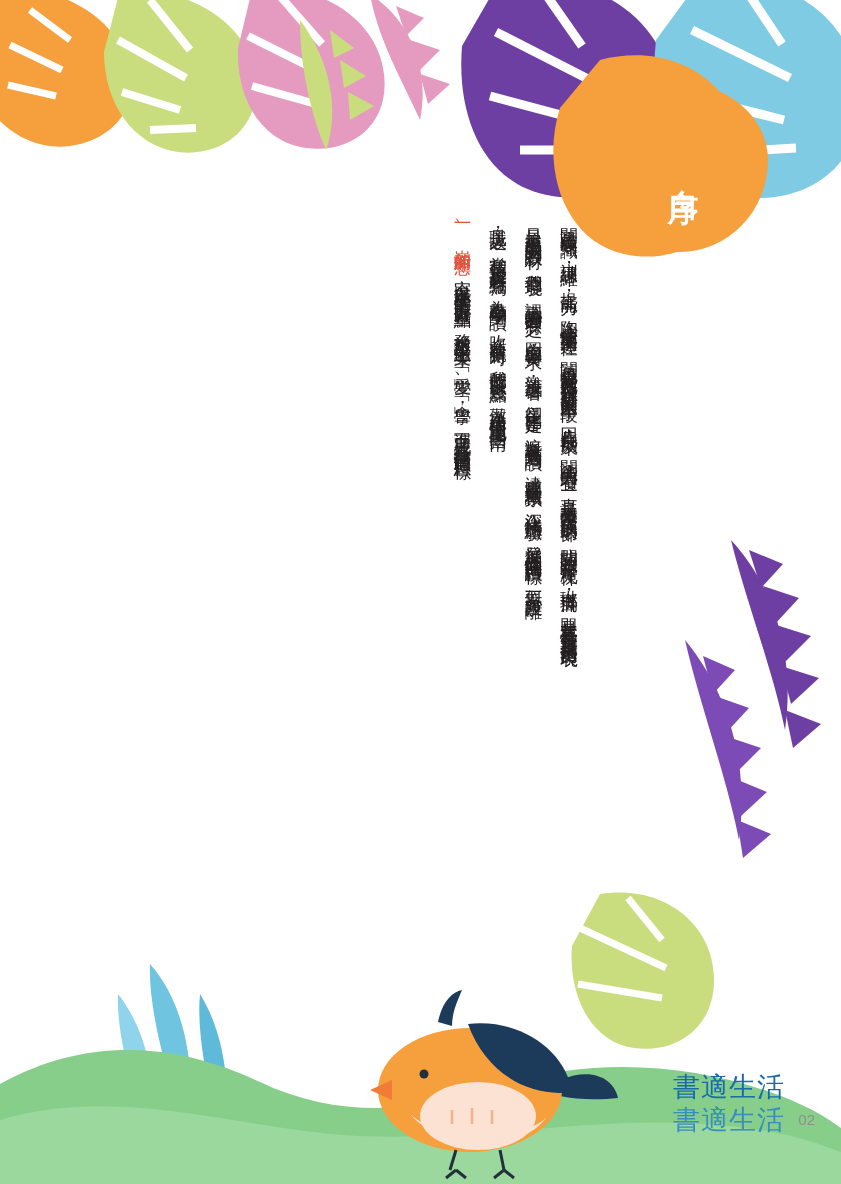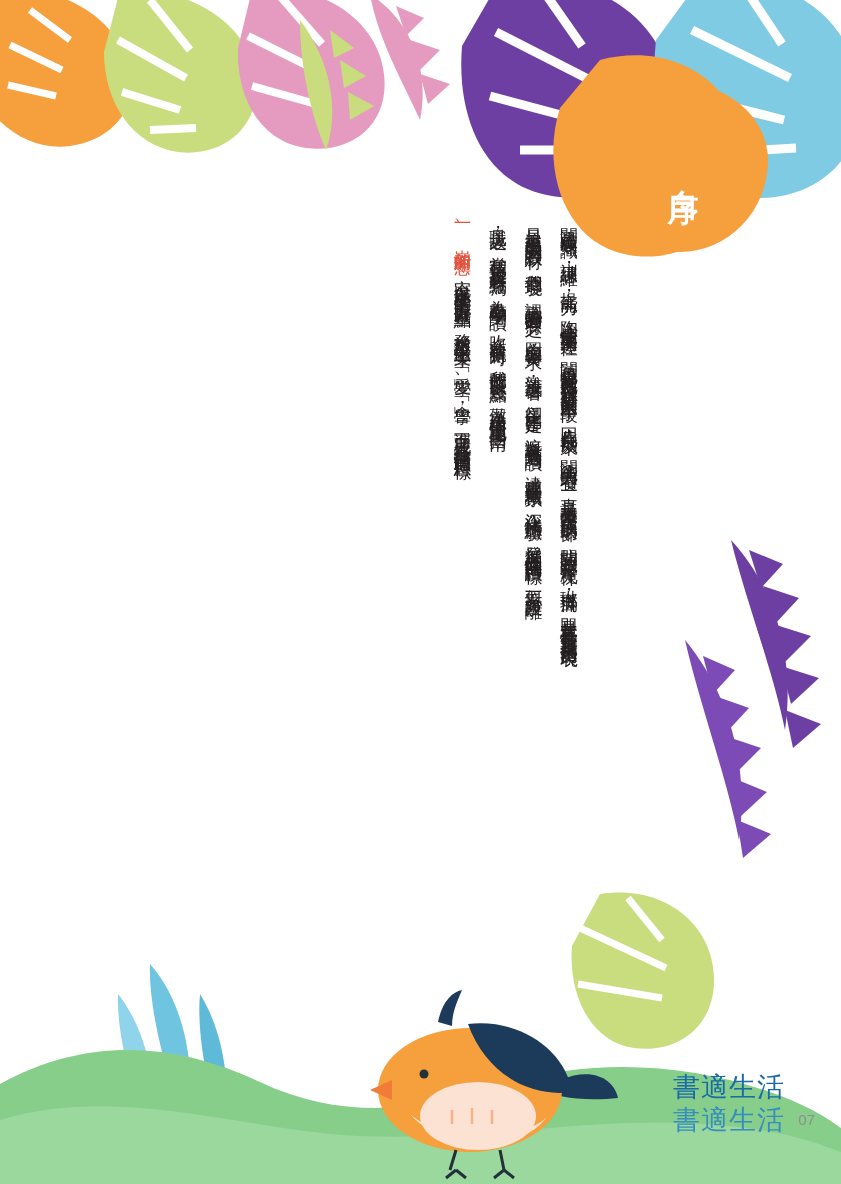--- a/index.html
+++ b/index.html
@@ -248,15 +248,15 @@
           <path d="M472,224 l0,16"></path>
           <path d="M492,226 l0,14"></path>
       </g>
     </g>
   </svg>
 
   <div class="footer-brand">
     <div>書適生活</div>
     <div class="l2">書適生活</div>
   </div>
-  <div class="page-no">07</div>
+  <div class="page-no">02</div>
 
 </div>
 
 </body></html>

